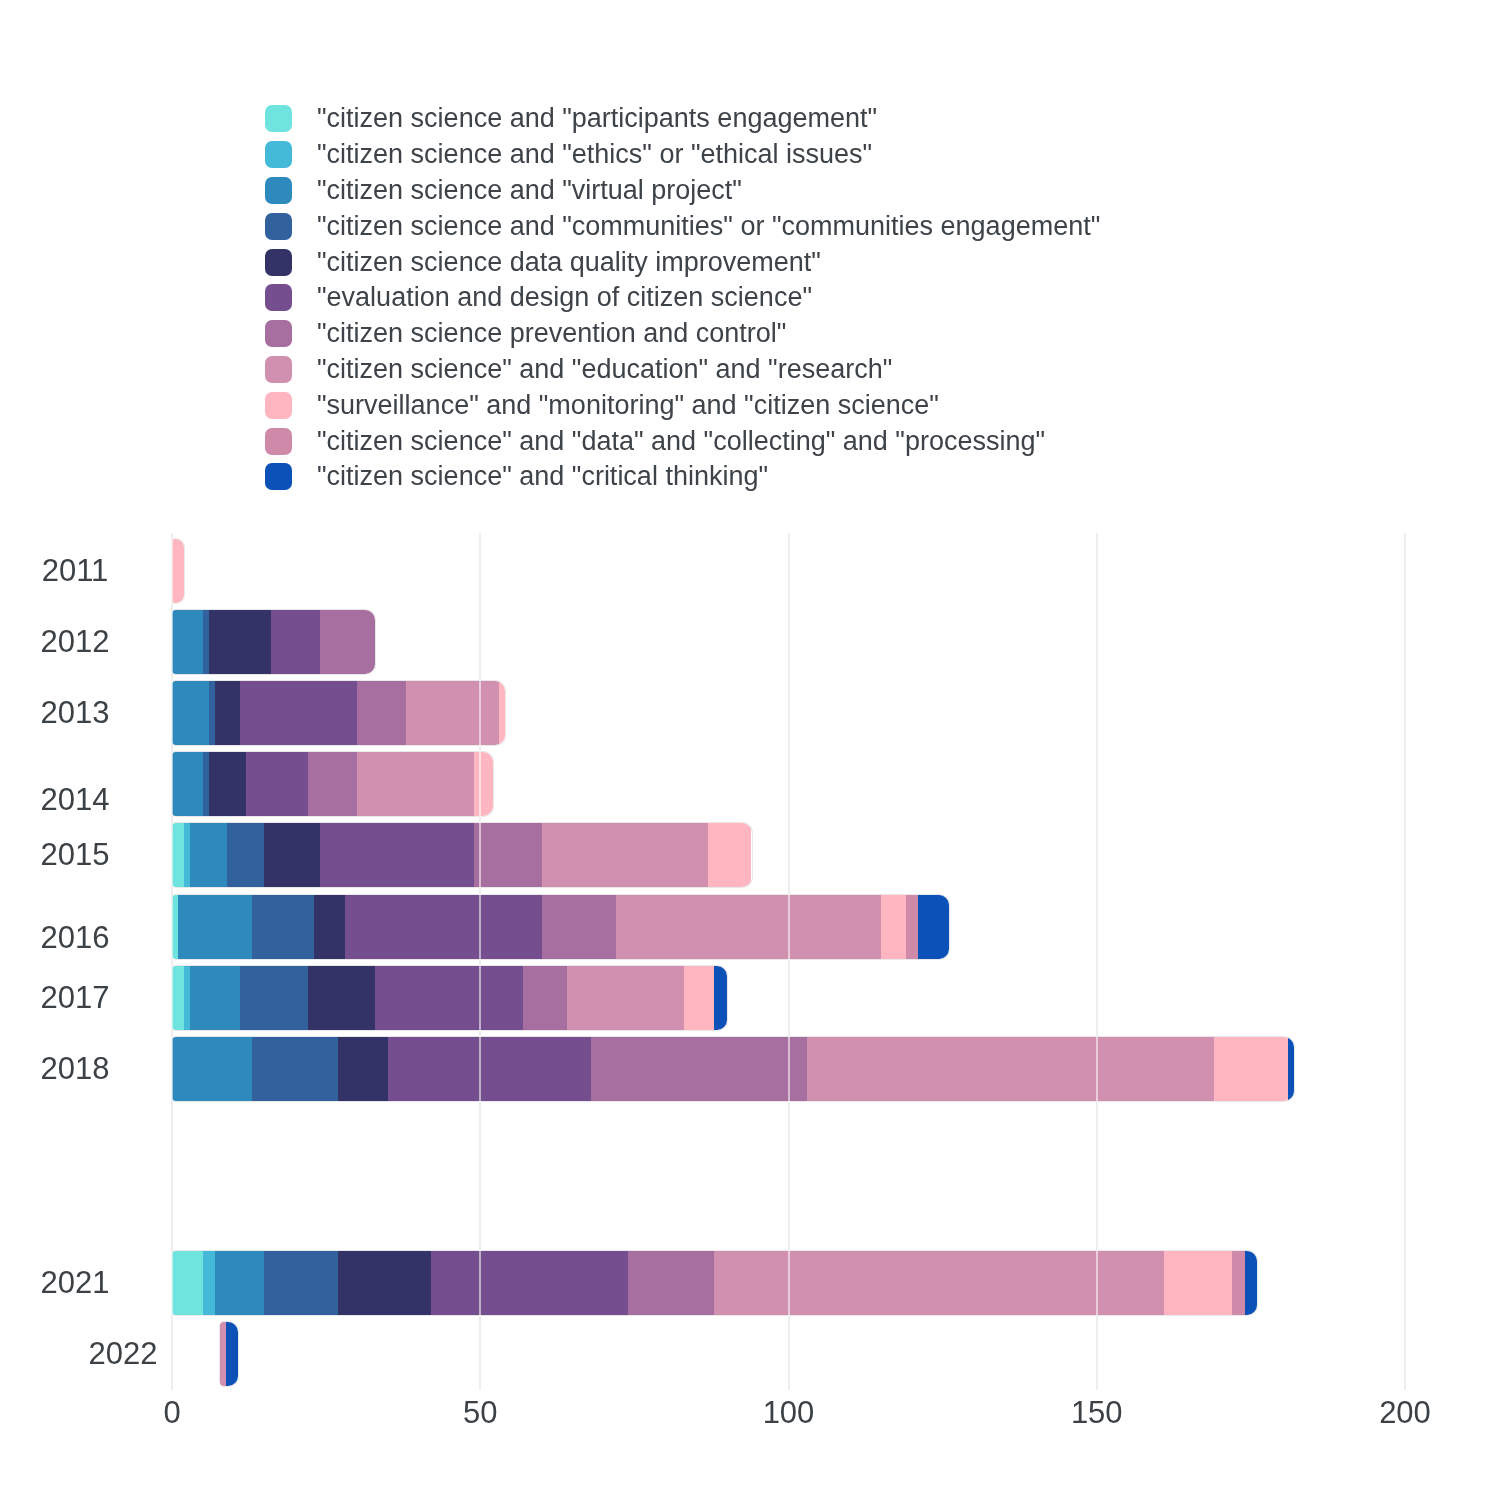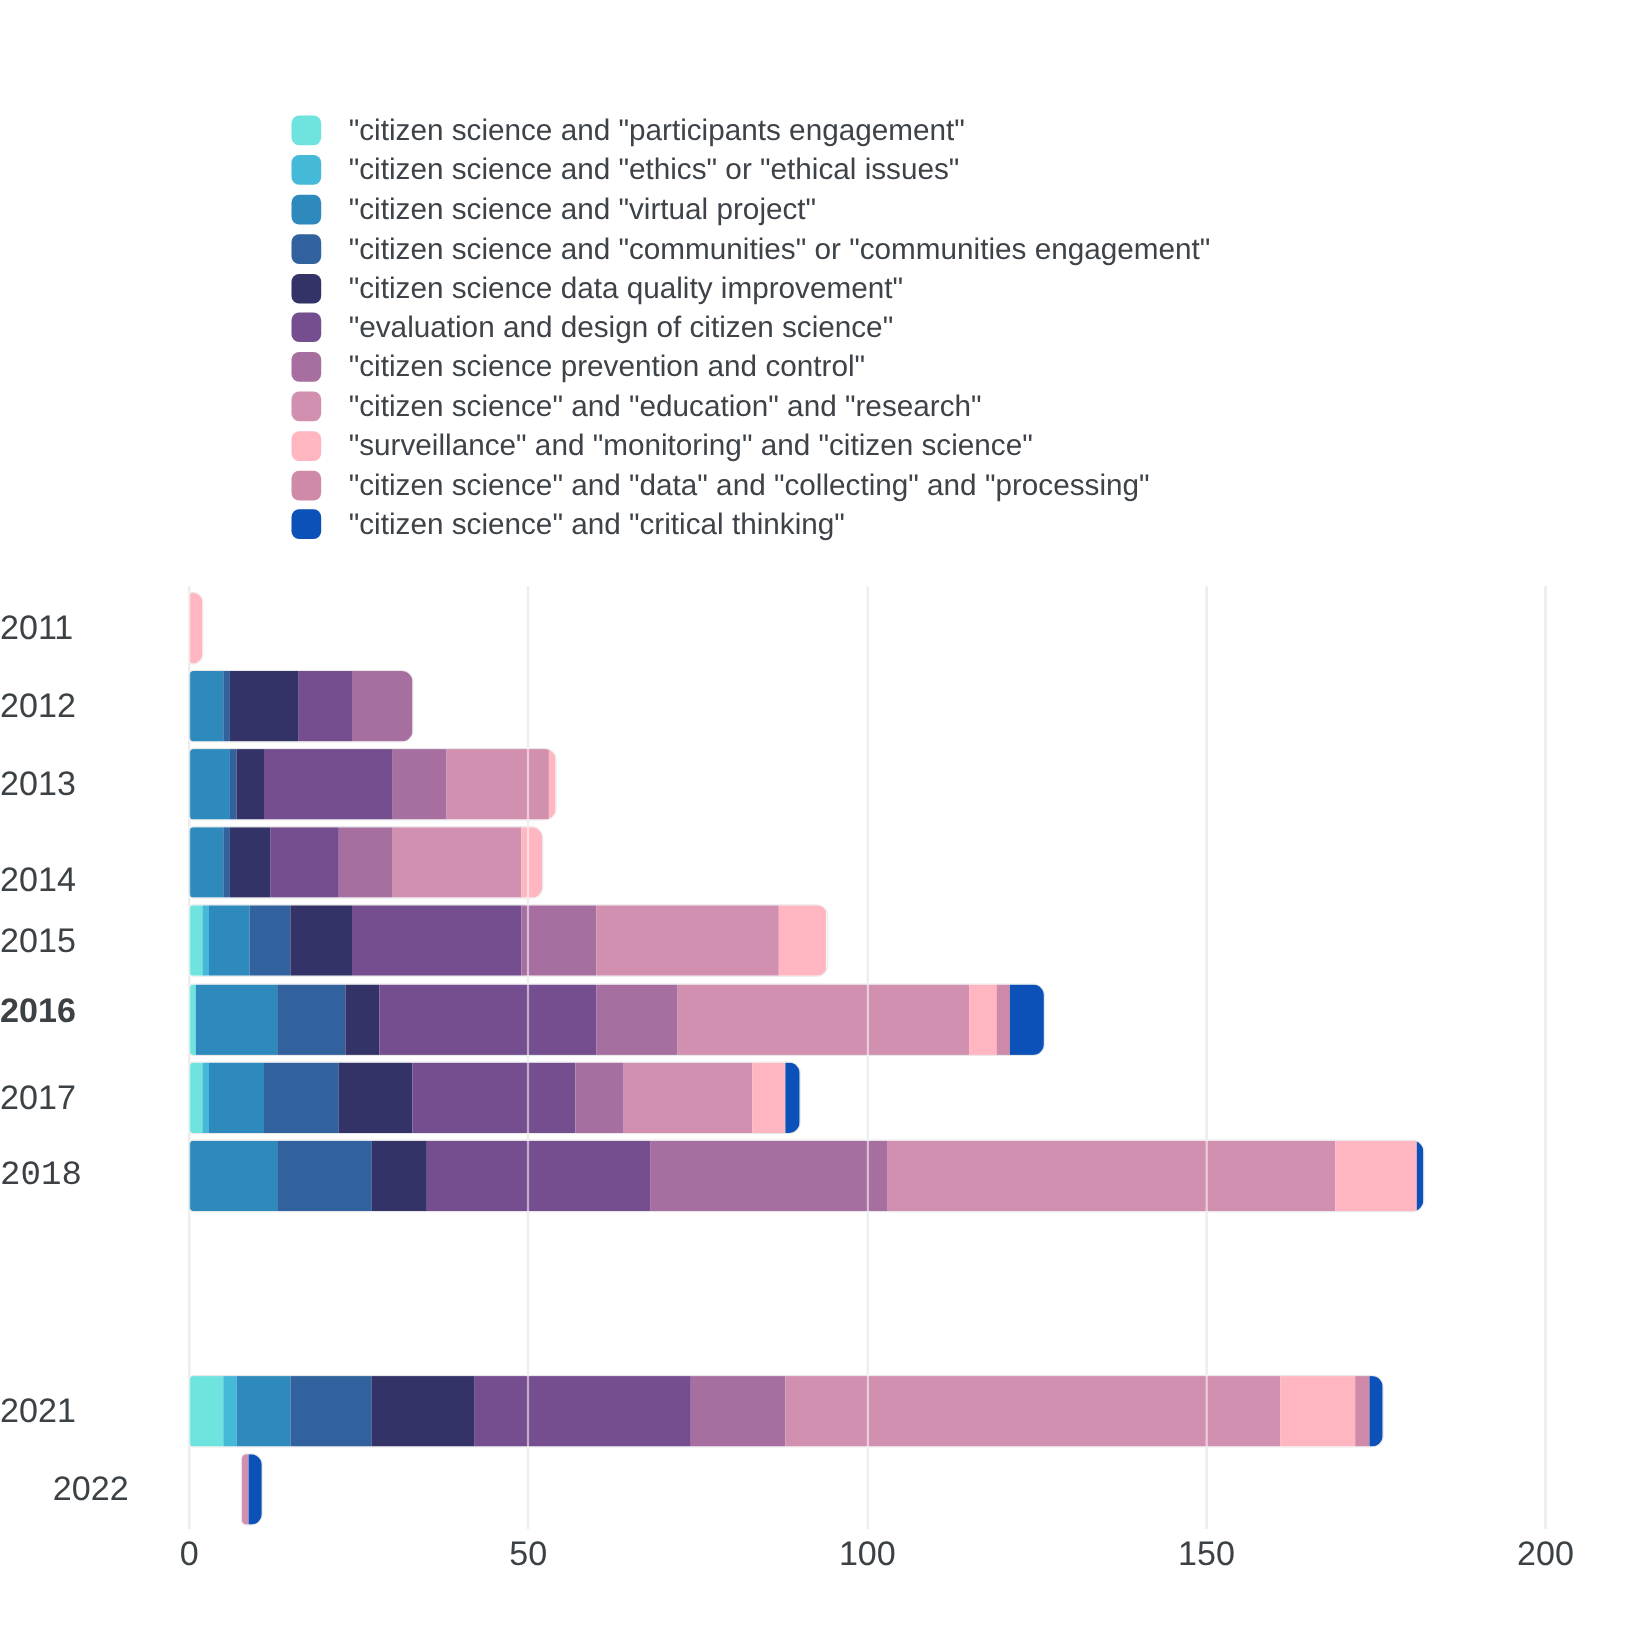--- a/index.html
+++ b/index.html
@@ -10,21 +10,21 @@
   .legend{position:absolute;left:265px;top:101px;}
   .legend-item{display:flex;align-items:center;height:35.8px;}
   .legend-swatch{width:27px;height:27px;border-radius:7px;flex:0 0 27px;}
   .legend-label{margin-left:25px;font-size:27px;color:#3d4348;white-space:nowrap;}
   .grid-line{position:absolute;top:0;bottom:0;width:2px;background:#d9d9d9;}
   .grid-line.over{background:rgba(255,255,255,0.55);}
   .grid-back{position:absolute;left:0;top:533px;width:1500px;height:857px;z-index:0;}
   .grid-front{position:absolute;left:0;top:533px;width:1500px;height:857px;z-index:3;pointer-events:none;}
   .plot{position:absolute;left:0;top:533px;width:1500px;height:857px;z-index:1;}
   .bar-row{position:absolute;left:0;width:1500px;}
-  .y-label{position:absolute;left:0;width:150px;text-align:left;font-size:31px;color:#3b4145;}
+  .y-label{position:absolute;left:0;width:150px;text-align:center;font-size:31px;color:#3b4145;}
   .bar{position:absolute;display:flex;border-radius:4px 10px 10px 4px;overflow:hidden;
        box-shadow:0 0 0 1px rgba(230,230,230,0.9);}
   .bar-segment{height:100%;}
   .x-axis{position:absolute;left:0;top:1395px;width:1500px;height:45px;z-index:1;}
   .x-tick-label{position:absolute;transform:translateX(-50%);font-size:31px;color:#3b4145;}
 </style>
 </head>
 <body>
 
 <div class="page">
@@ -130,21 +130,21 @@
           <div class="bar-segment" style="width: 36.99px; background: rgb(46, 137, 188);"></div>
           <div class="bar-segment" style="width: 36.99px; background: rgb(49, 98, 157);"></div>
           <div class="bar-segment" style="width: 55.485px; background: rgb(51, 51, 103);"></div>
           <div class="bar-segment" style="width: 154.125px; background: rgb(116, 78, 142);"></div>
           <div class="bar-segment" style="width: 67.815px; background: rgb(167, 111, 160);"></div>
           <div class="bar-segment" style="width: 166.455px; background: rgb(209, 144, 175);"></div>
           <div class="bar-segment" style="width: 43.155px; background: rgb(255, 182, 193);"></div>
         </div>
       </div>
       <div class="bar-row" style="top: 358px; height: 71.2px;">
-        <div class="y-label" style="top: 10px; font-weight: bold;">2016</div>
+        <div class="y-label" style="top: 29px;">2016</div>
         <div class="bar" style="left: 172px; top: 3.6px; height: 64px; width: 776.79px;">
           <div class="bar-segment" style="width: 6.165px; background: rgb(111, 227, 221);"></div>
           <div class="bar-segment" style="width: 73.98px; background: rgb(46, 137, 188);"></div>
           <div class="bar-segment" style="width: 61.65px; background: rgb(49, 98, 157);"></div>
           <div class="bar-segment" style="width: 30.825px; background: rgb(51, 51, 103);"></div>
           <div class="bar-segment" style="width: 197.28px; background: rgb(116, 78, 142);"></div>
           <div class="bar-segment" style="width: 73.98px; background: rgb(167, 111, 160);"></div>
           <div class="bar-segment" style="width: 265.095px; background: rgb(209, 144, 175);"></div>
           <div class="bar-segment" style="width: 24.66px; background: rgb(255, 182, 193);"></div>
           <div class="bar-segment" style="width: 12.33px; background: rgb(206, 138, 168);"></div>
@@ -160,21 +160,21 @@
           <div class="bar-segment" style="width: 67.815px; background: rgb(49, 98, 157);"></div>
           <div class="bar-segment" style="width: 67.815px; background: rgb(51, 51, 103);"></div>
           <div class="bar-segment" style="width: 147.96px; background: rgb(116, 78, 142);"></div>
           <div class="bar-segment" style="width: 43.155px; background: rgb(167, 111, 160);"></div>
           <div class="bar-segment" style="width: 117.135px; background: rgb(209, 144, 175);"></div>
           <div class="bar-segment" style="width: 30.825px; background: rgb(255, 182, 193);"></div>
           <div class="bar-segment" style="width: 12.33px; background: rgb(11, 81, 183);"></div>
         </div>
       </div>
       <div class="bar-row" style="top: 500.4px; height: 71.2px;">
-        <div class="y-label" style="top: 17.6px; font-family: Liberation Mono, monospace;">2018</div>
+        <div class="y-label" style="top: 17.6px;">2018</div>
         <div class="bar" style="left: 172px; top: 3.6px; height: 64px; width: 1122.03px;">
           <div class="bar-segment" style="width: 80.145px; background: rgb(46, 137, 188);"></div>
           <div class="bar-segment" style="width: 86.31px; background: rgb(49, 98, 157);"></div>
           <div class="bar-segment" style="width: 49.32px; background: rgb(51, 51, 103);"></div>
           <div class="bar-segment" style="width: 203.445px; background: rgb(116, 78, 142);"></div>
           <div class="bar-segment" style="width: 215.775px; background: rgb(167, 111, 160);"></div>
           <div class="bar-segment" style="width: 406.89px; background: rgb(209, 144, 175);"></div>
           <div class="bar-segment" style="width: 73.98px; background: rgb(255, 182, 193);"></div>
           <div class="bar-segment" style="width: 6.165px; background: rgb(11, 81, 183);"></div>
         </div>

